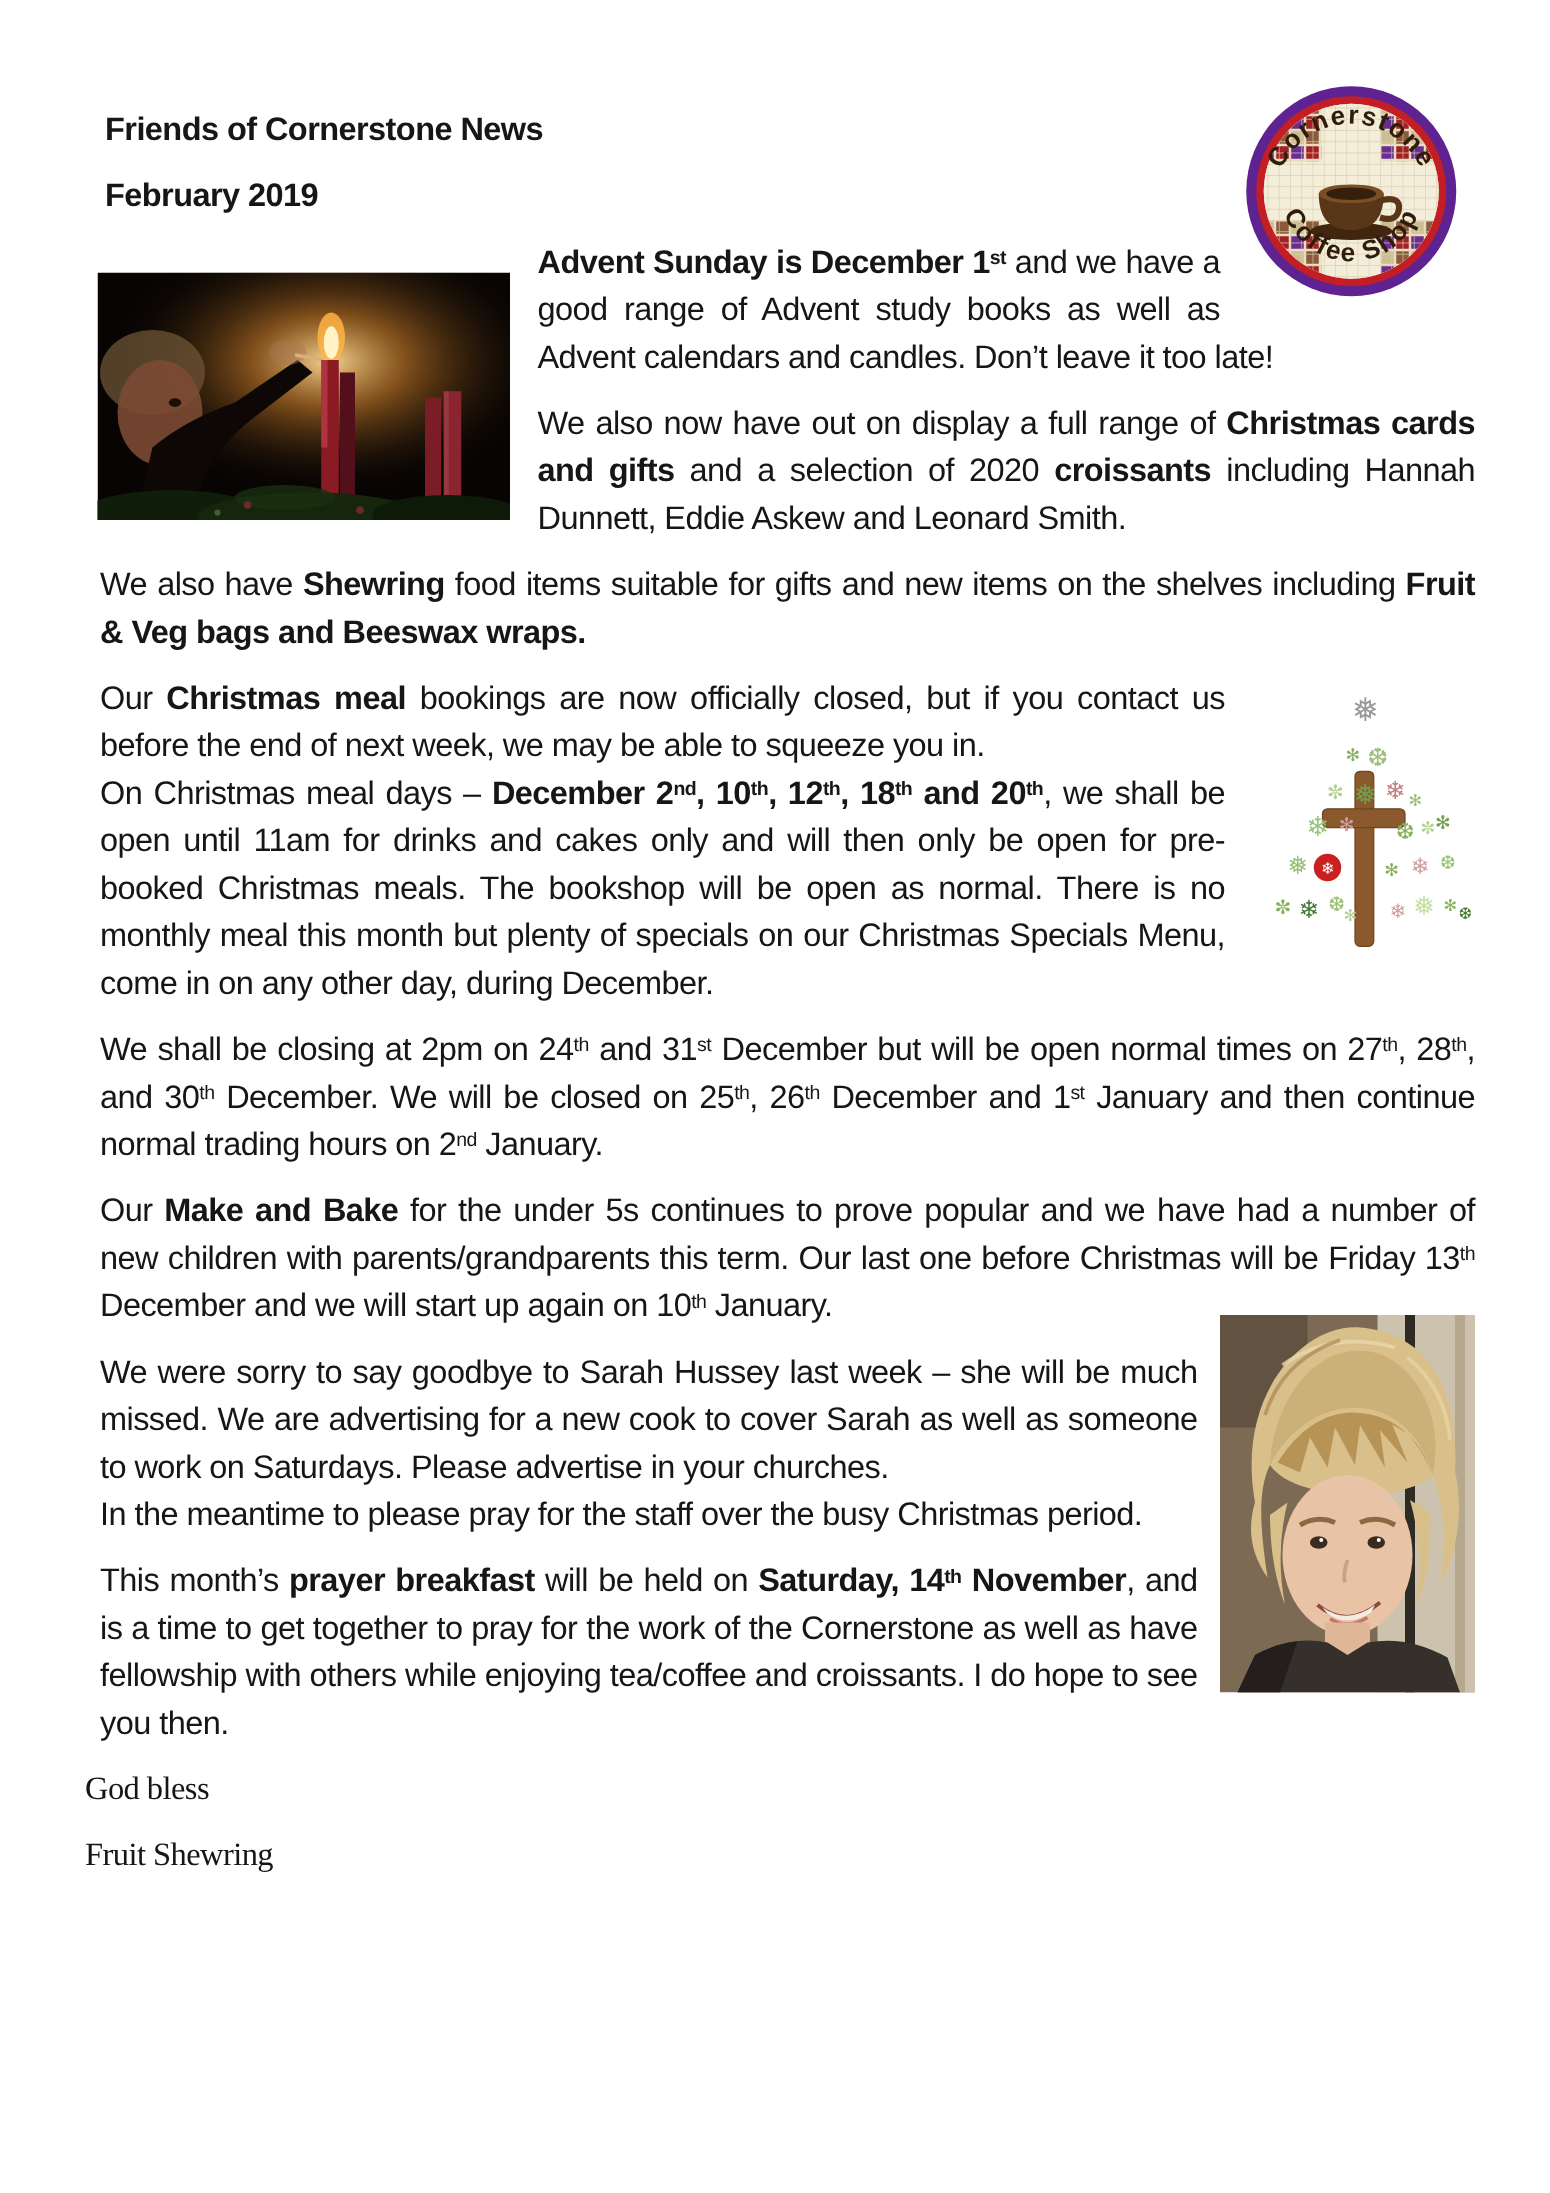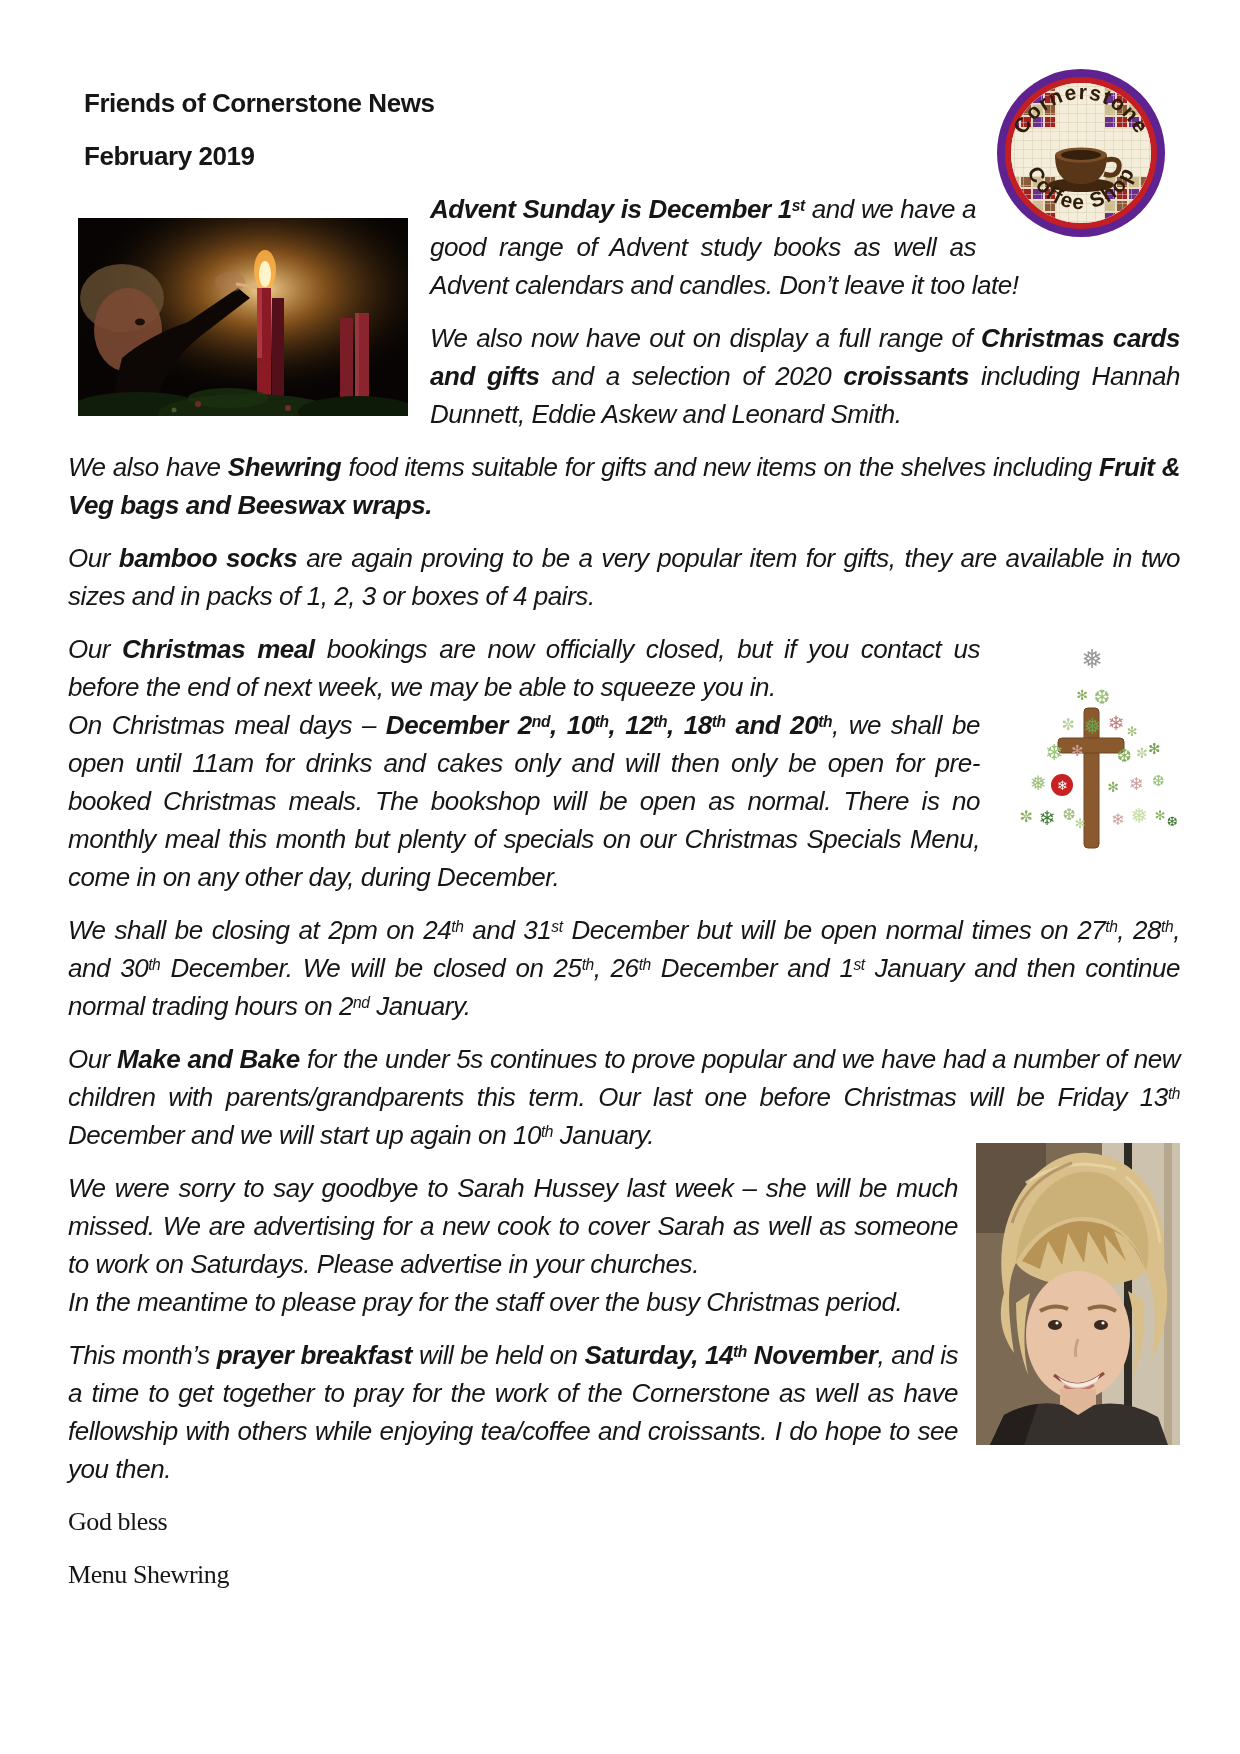--- a/index.html
+++ b/index.html
@@ -8,21 +8,21 @@
     width:1240px;height:1754px;
     margin:0 auto;background:#ffffff;
     font-family:"Liberation Sans","DejaVu Sans",sans-serif;
     color:#161616;overflow:hidden;
   }
   .content{
     padding:84px 60px 0 68px;
     font-size:26px;line-height:38px;letter-spacing:-0.45px;
   }
   .title,.date{font-weight:bold;margin:0 0 15px 16px;}
-  p.body{margin:0 0 15px 0;text-align:justify;font-style:italic;}
+  p.body{margin:0 0 15px 12px;text-align:justify;}
   p.plain{margin:0 0 15px 0;text-align:left;font-family:Liberation Serif, serif;}
   sup{font-size:60%;line-height:0;vertical-align:baseline;position:relative;top:-0.45em;}
   b{font-weight:bold;}
   .float-logo{float:right;width:170px;height:170px;margin:-16px 14px 12px 20px;}
   .float-advent{float:left;width:330px;height:198px;margin:28px 22px 8px 10px;}
   .float-tree{float:right;width:180px;height:212px;margin:8px 0 10px 20px;}
   .float-portrait{float:right;width:204px;height:302px;margin:-26px 0 36px 18px;}
   svg{display:block;}
   .clearfix::after{content:"";display:block;clear:both;}
 </style>
@@ -112,21 +112,20 @@
           <circle cx="120" cy="186" r="3" fill="#6e2a2a"></circle>
           <circle cx="210" cy="190" r="3" fill="#6e2a2a"></circle>
           <circle cx="96" cy="192" r="2.5" fill="#445c2a"></circle>
         </g>
       </svg>
     </div>
 
     <p class="body"><b>Advent Sunday is December 1</b><b><sup>st</sup></b> and we have a good range of Advent study books as well as Advent calendars and candles.  Don’t leave it too late!</p>
     <p class="body">We also now have out on display a full range of <b>Christmas cards and gifts</b> and a selection of 2020 <b>croissants</b> including Hannah Dunnett, Eddie Askew and Leonard Smith.</p>
     <p class="body">We also have <b>Shewring</b> food items suitable for gifts and new items on the shelves including <b>Fruit &amp; Veg bags and Beeswax wraps.</b></p>
-    <p class="body">Our <b>bamboo socks</b> are again proving to be a very popular item for gifts, they are available in two sizes and in packs of 1, 2, 3 or boxes of 4 pairs.</p>
 
     <div class="float-tree" title="Christmas tree of snowflakes with a brown cross">
       <svg viewBox="0 0 180 212" width="180" height="212" font-family="DejaVu Sans, sans-serif" text-anchor="middle">
         <g>
           <rect x="84" y="70" width="15" height="140" rx="4" fill="#8a5a2e" stroke="#6e4522" stroke-width="1"></rect>
           <rect x="58" y="100" width="66" height="15" rx="4" fill="#8a5a2e" stroke="#6e4522" stroke-width="1"></rect>
         </g>
         <g>
           <text x="92" y="30" font-size="26" fill="#9a9a9a">❅</text>
           <text x="82" y="62" font-size="14" fill="#86b05c">✻</text>
@@ -195,15 +194,15 @@
         <rect x="84" y="246" width="36" height="28" fill="#e0b698"></rect>
         <path d="M14,302 L28,272 Q58,256 86,262 L102,272 L118,262 Q150,256 182,274 L192,302 Z" fill="#35302c"></path>
         <path d="M14,302 L28,272 Q44,263 62,261 L48,302 Z" fill="#241f1c"></path>
       </svg>
     </div>
 
     <p class="body">We were sorry to say goodbye to Sarah Hussey last week – she will be much missed.   We are advertising for a new cook to cover Sarah as well as someone to work on Saturdays.  Please advertise in your churches.<br>In the meantime to please pray for the staff over the busy Christmas period.</p>
     <p class="body">This month’s <b>prayer breakfast</b> will be held on <b>Saturday, 14</b><b><sup>th</sup></b><b> November</b>, and is a time to get together to pray for the work of the Cornerstone as well as have fellowship with others while enjoying tea/coffee and croissants.   I do hope to see you then.</p>
 
     <p class="plain">God bless</p>
-    <p class="plain">Menu Shewring</p>
+    <p class="plain">Fruit Shewring</p>
   </div>
 </div>
 
 </body></html>

